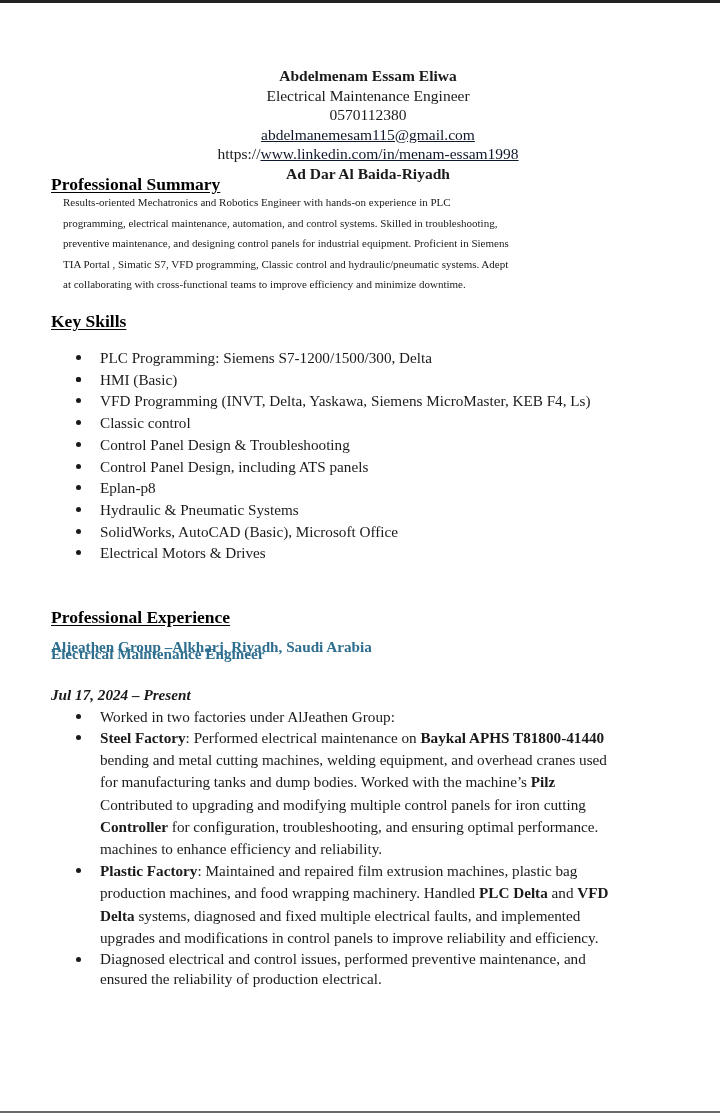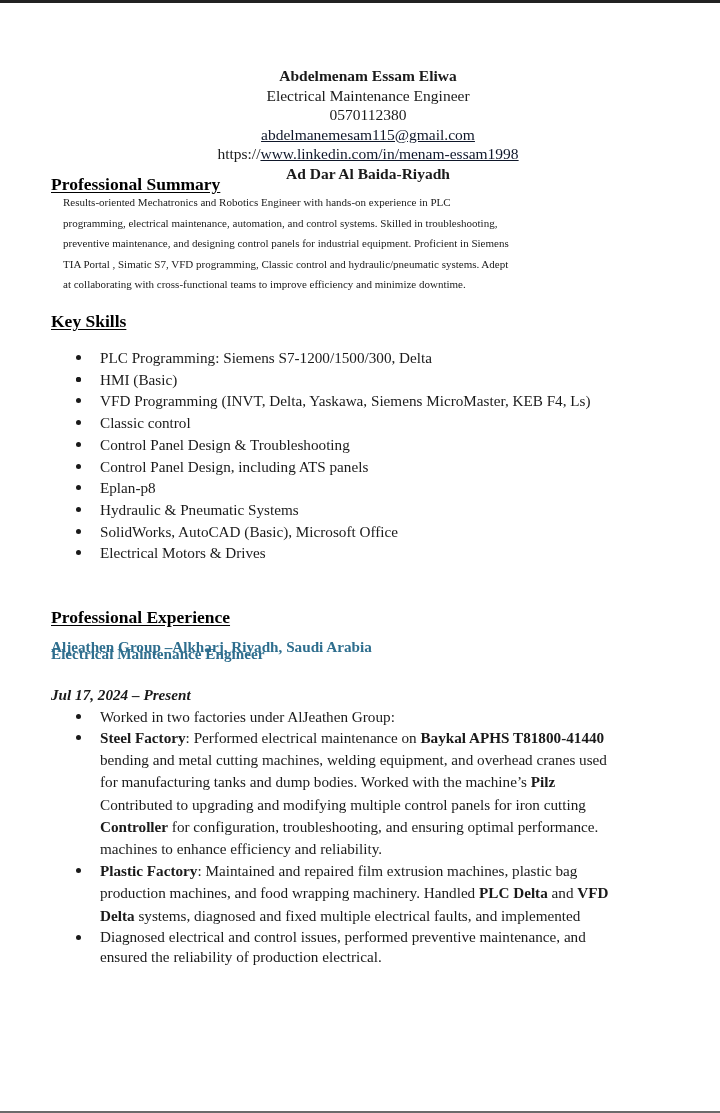--- a/index.html
+++ b/index.html
@@ -150,20 +150,21 @@
     <span class="line"><span>for manufacturing tanks and dump bodies. Worked with the machine’s </span><b>Pilz</b></span>
     <span class="line">Contributed to upgrading and modifying multiple control panels for iron cutting</span>
     <span class="line"><b>Controller</b><span> for configuration, troubleshooting, and ensuring optimal performance.</span></span>
     <span class="line">machines to enhance efficiency and reliability.</span>
   </li>
   <li>
     <span class="dot"></span>
     <span class="line"><b>Plastic Factory</b><span>: Maintained and repaired film extrusion machines, plastic bag</span></span>
     <span class="line"><span>production machines, and food wrapping machinery. Handled </span><b>PLC Delta</b><span> and </span><b>VFD</b></span>
     <span class="line"><b>Delta</b><span> systems, diagnosed and fixed multiple electrical faults, and implemented</span></span>
+    <span class="line">upgrades and modifications in control panels to improve reliability and efficiency.</span>
   </li>
   <li style="line-height:20px;">
     <span class="dot"></span>
     <span class="line">Diagnosed electrical and control issues, performed preventive maintenance, and</span>
     <span class="line">ensured the reliability of production electrical.</span>
   </li>
 </ul>
 
 <div class="bottom-border"></div>
 

